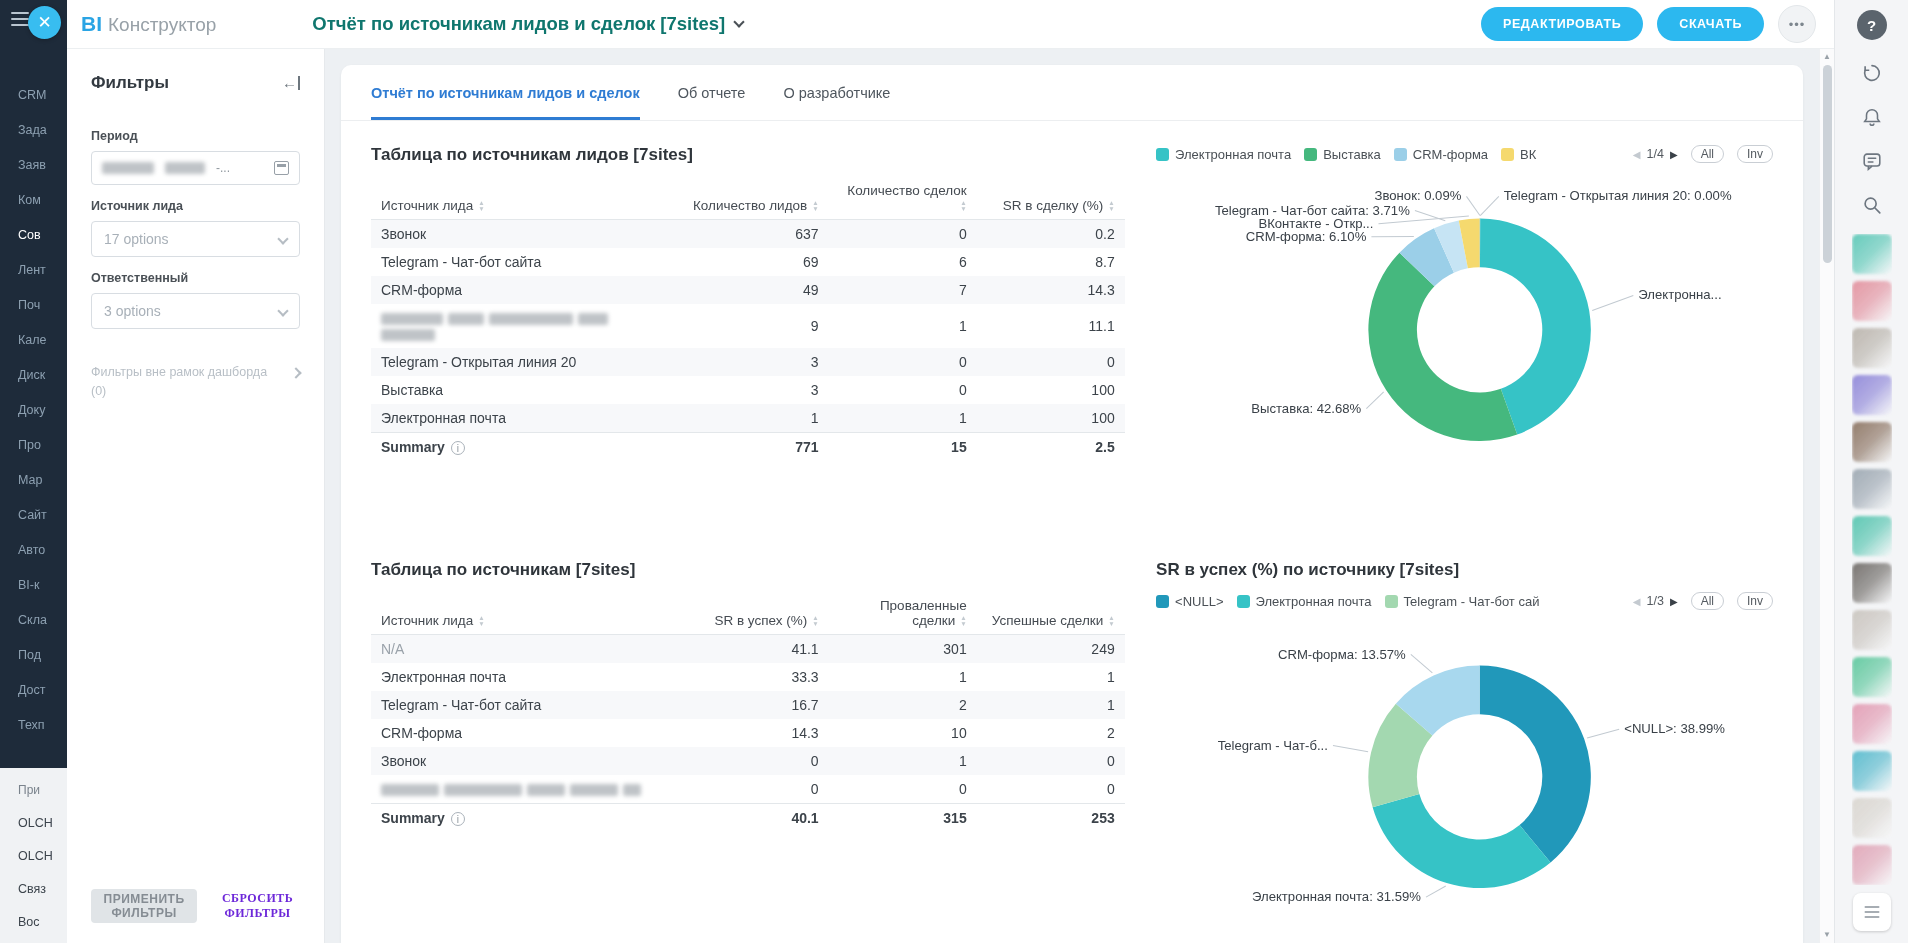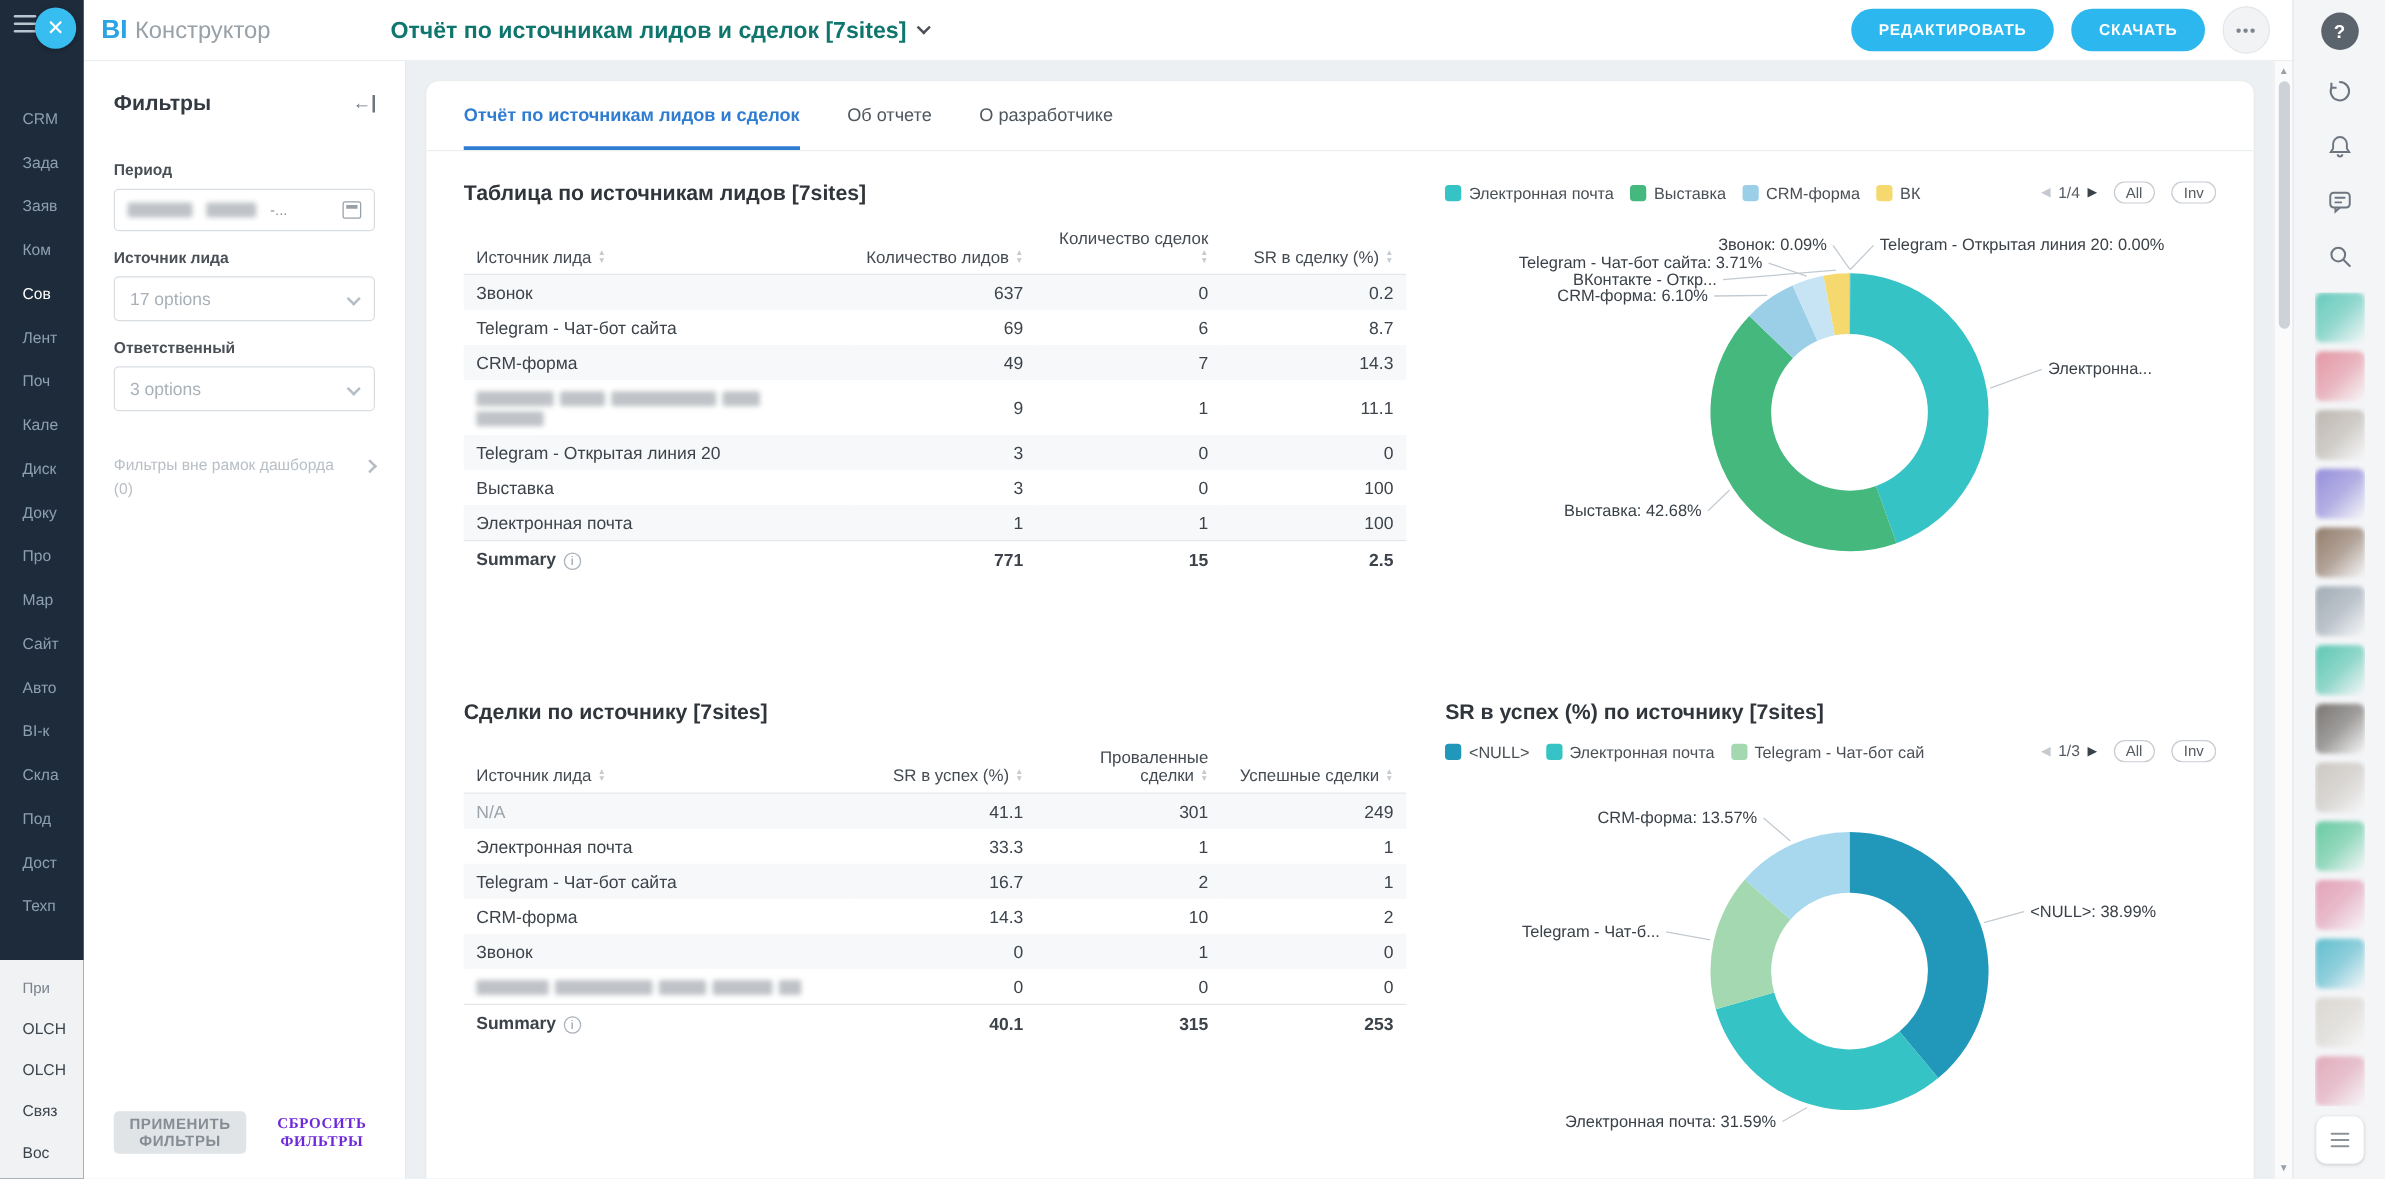--- a/index.html
+++ b/index.html
@@ -339,21 +339,21 @@
                     <line x1="286.0616278751937" y1="55.21694522088282" x2="256" y2="45" stroke="#c2cad1" stroke-width="1"></line>
                     <text x="251" y="49" text-anchor="end" class="pie-label">Telegram - Чат-бот сайта: 3.71%</text>
                     <path d="M299.3880553955703 54.94840241984424 A110 110 0 0 1 320 53 L320 101 A62 62 0 0 0 308.3823584956851 102.09819045482129 Z" fill="#f5d96e"></path>
                     <line x1="309.36576059500794" y1="50.50149799985196" x2="220" y2="58" stroke="#c2cad1" stroke-width="1"></line>
                     <text x="215" y="62" text-anchor="end" class="pie-label">ВКонтакте - Откр...</text>
                   </svg>
               </div>
             </section>
 
             <section class="panel">
-              <h3>Сделки по источнику [7sites]</h3>
+              <h3>Таблица по источникам [7sites]</h3>
               <table id="table-deals">
                   <thead>
                     <tr>
                       <th><span>Источник лида</span><span class="sort">
                           <span>▲</span>
                           <span>▼</span>
                         </span></th>
                       <th class="num"><span>SR в успех (%)</span><span class="sort">
                           <span>▲</span>
                           <span>▼</span>

